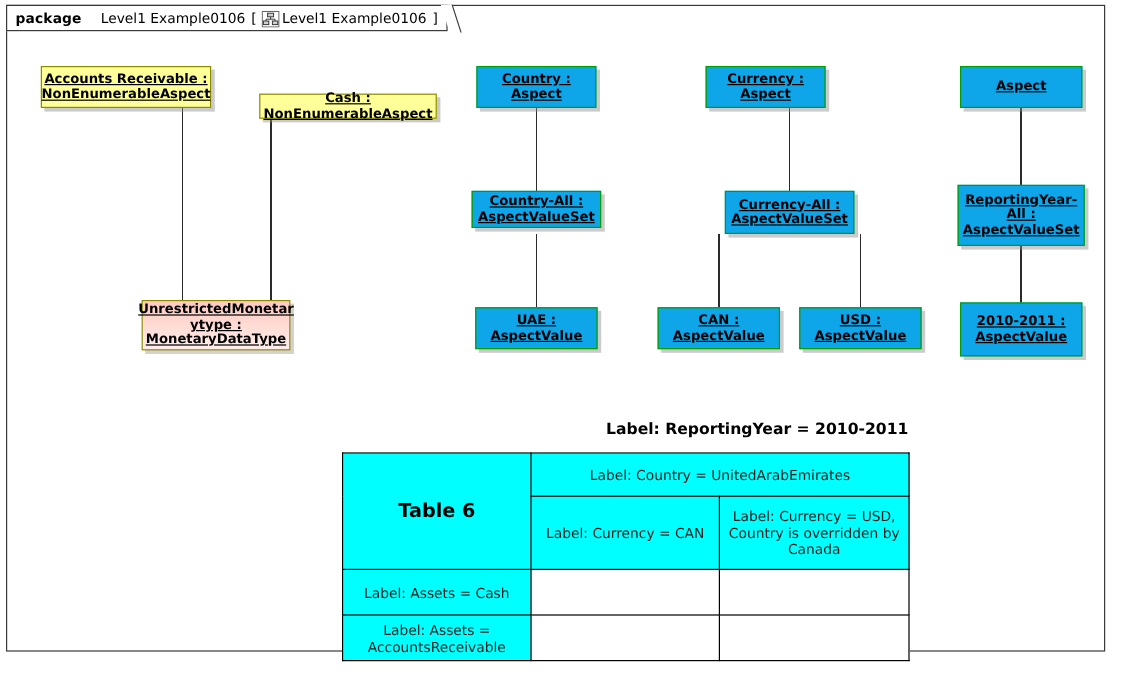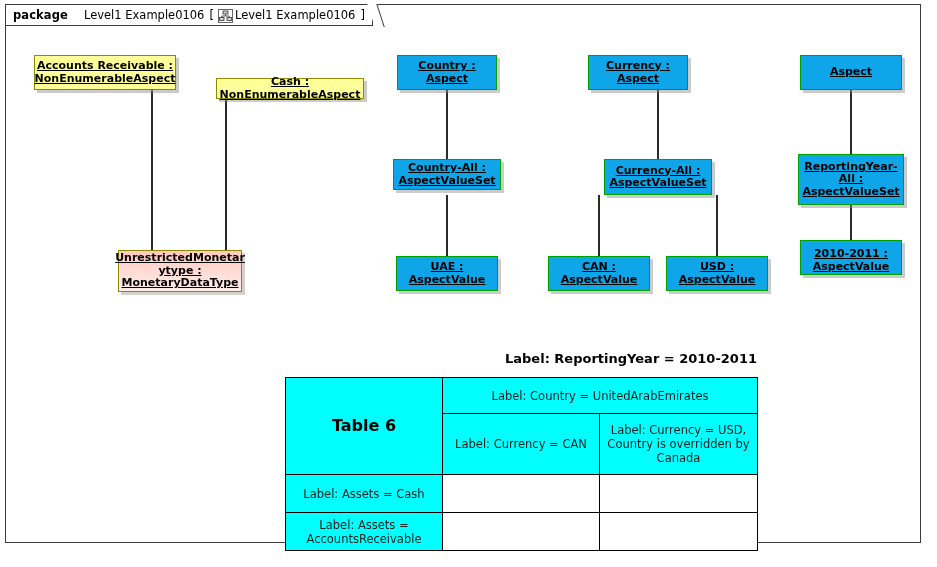--- a/index.html
+++ b/index.html
@@ -281,21 +281,21 @@
 </div>
 
 <div class="node green" style="left:798px; top:154px; width:106px; height:51px;">
   <div>
     <span class="lbl">ReportingYear-</span>
     <span class="lbl">All :</span>
     <span class="lbl">AspectValueSet</span>
   </div>
 </div>
 
-<div class="node green" style="left:800px; top:240px; width:102px; height:35px;align-items:flex-end;">
+<div class="node green" style="left:800px; top:252px; width:102px; height:45px;">
   <div>
     <span class="lbl">2010-2011 :</span>
     <span class="lbl">AspectValue</span>
   </div>
 </div>
 
 <div id="table-caption">Label: ReportingYear = 2010-2011</div>
 
 <table id="matrix">
   <colgroup>

